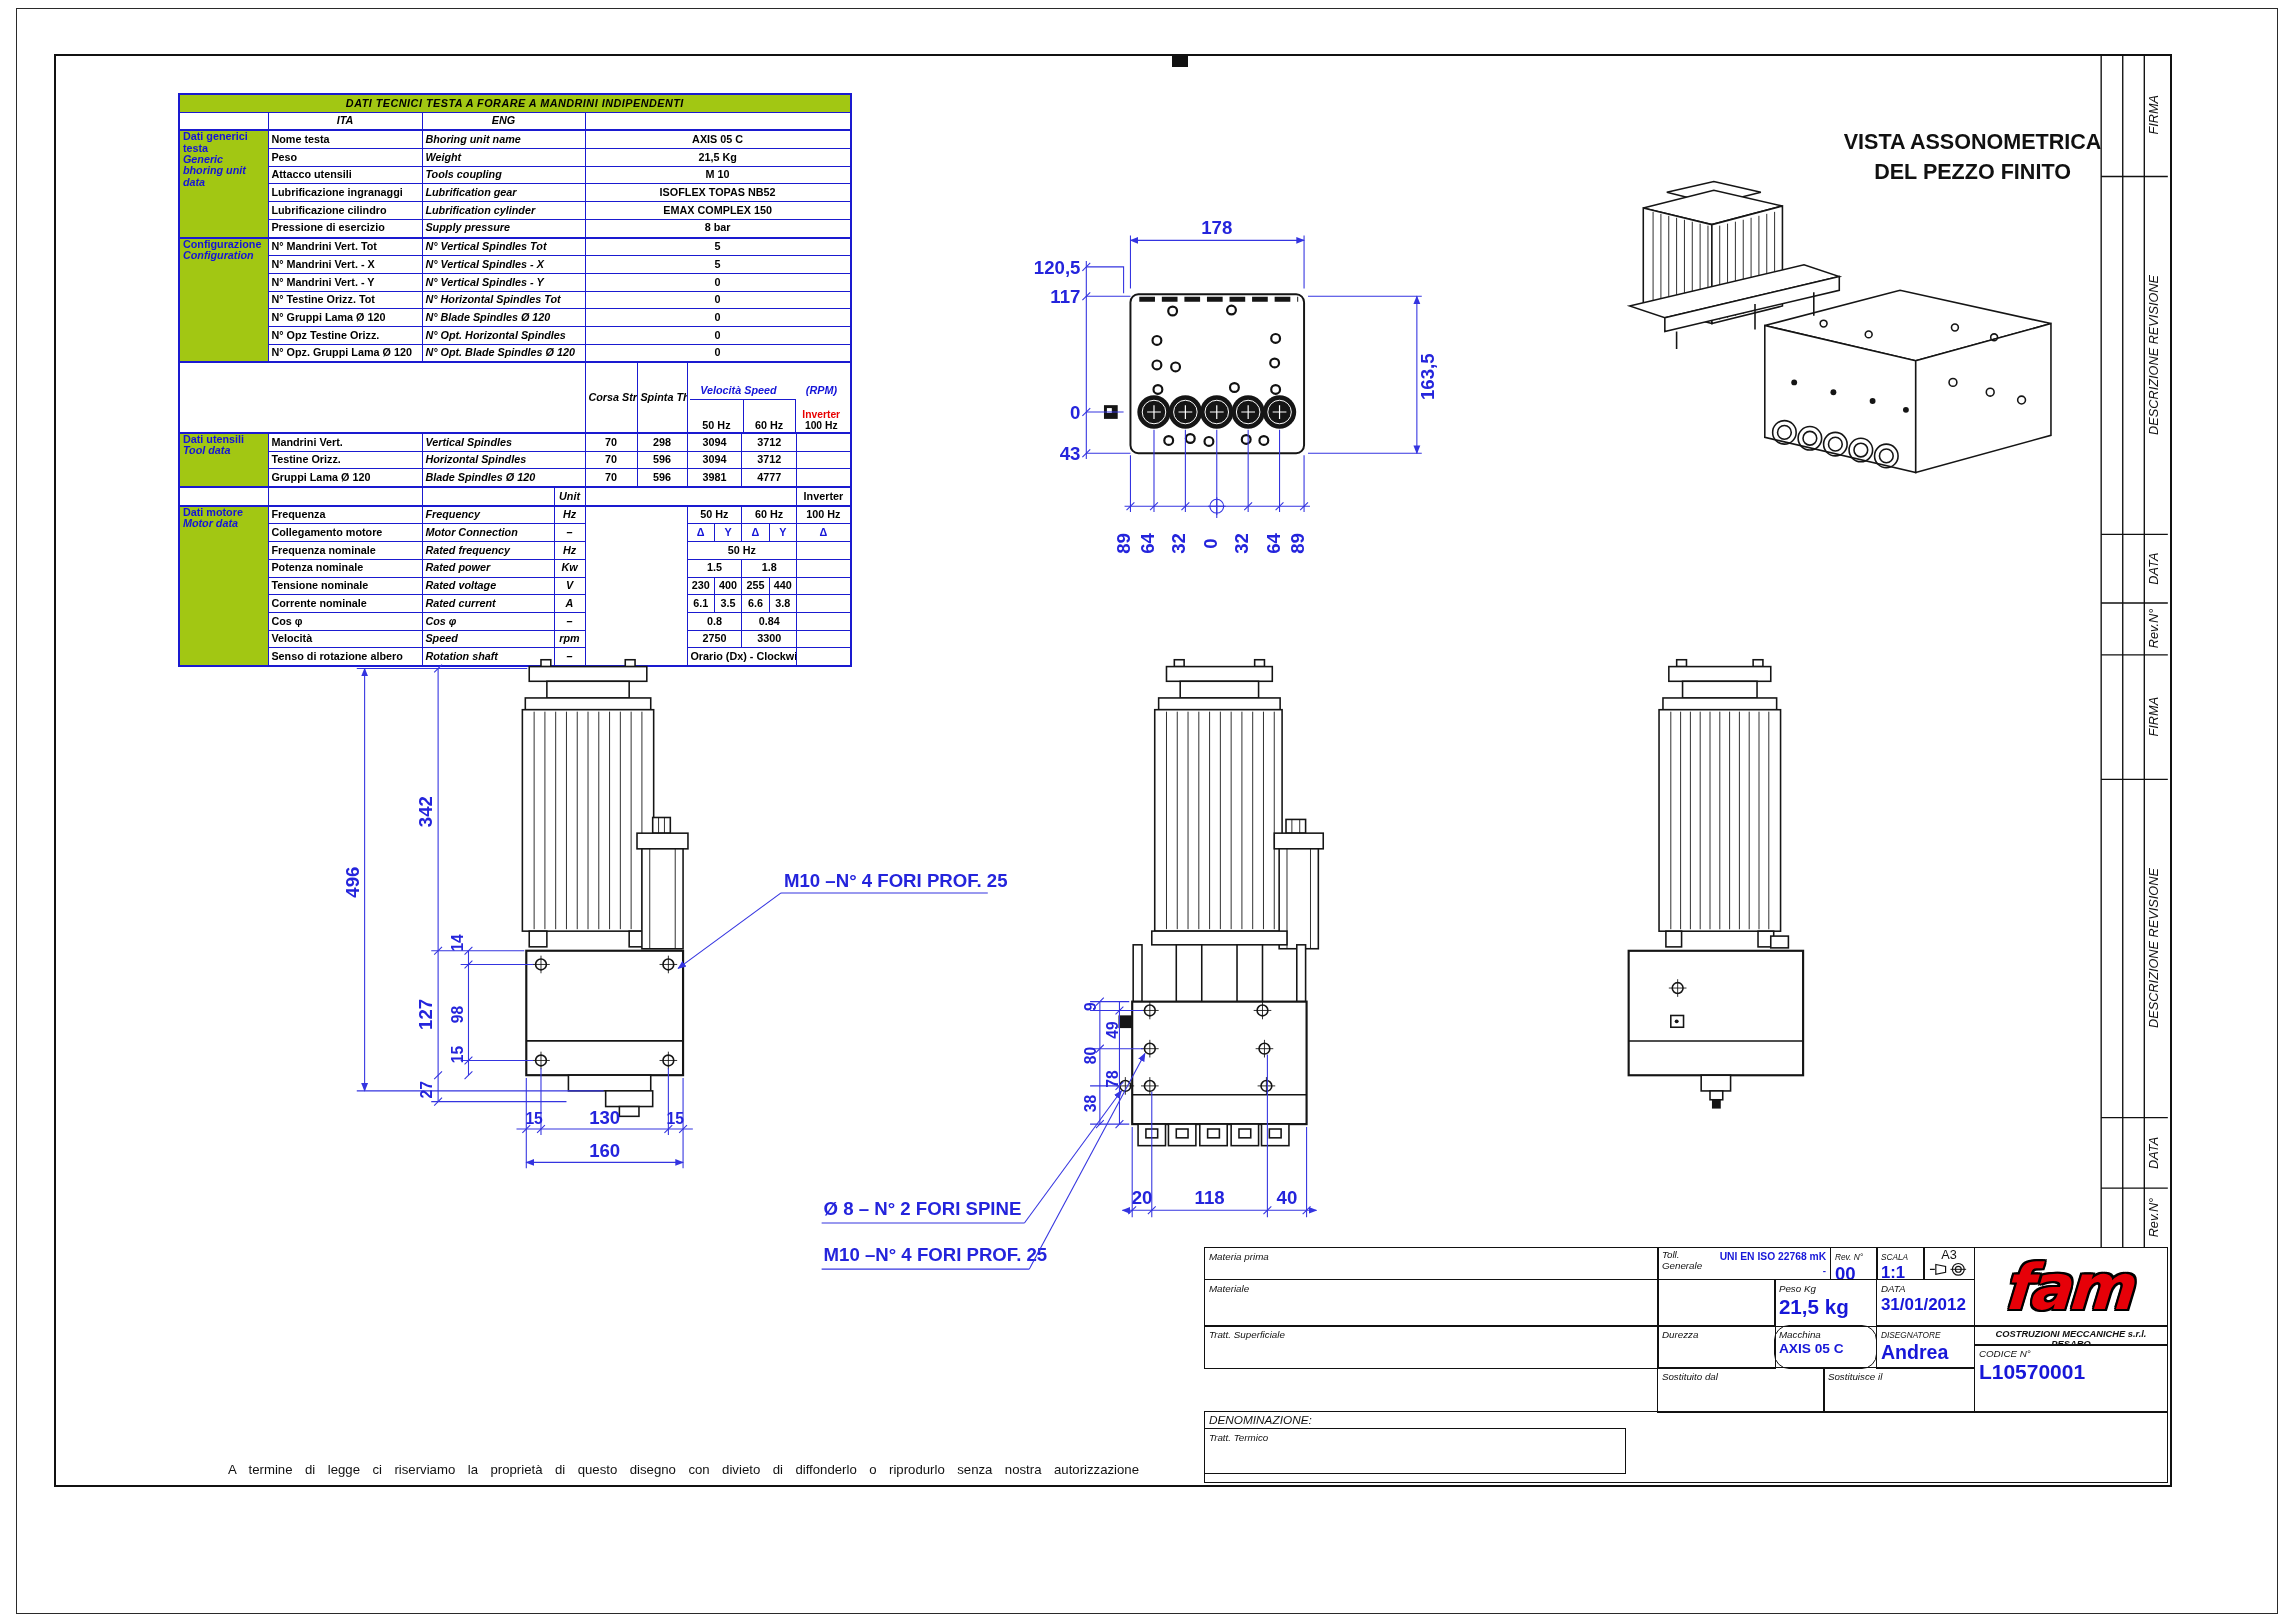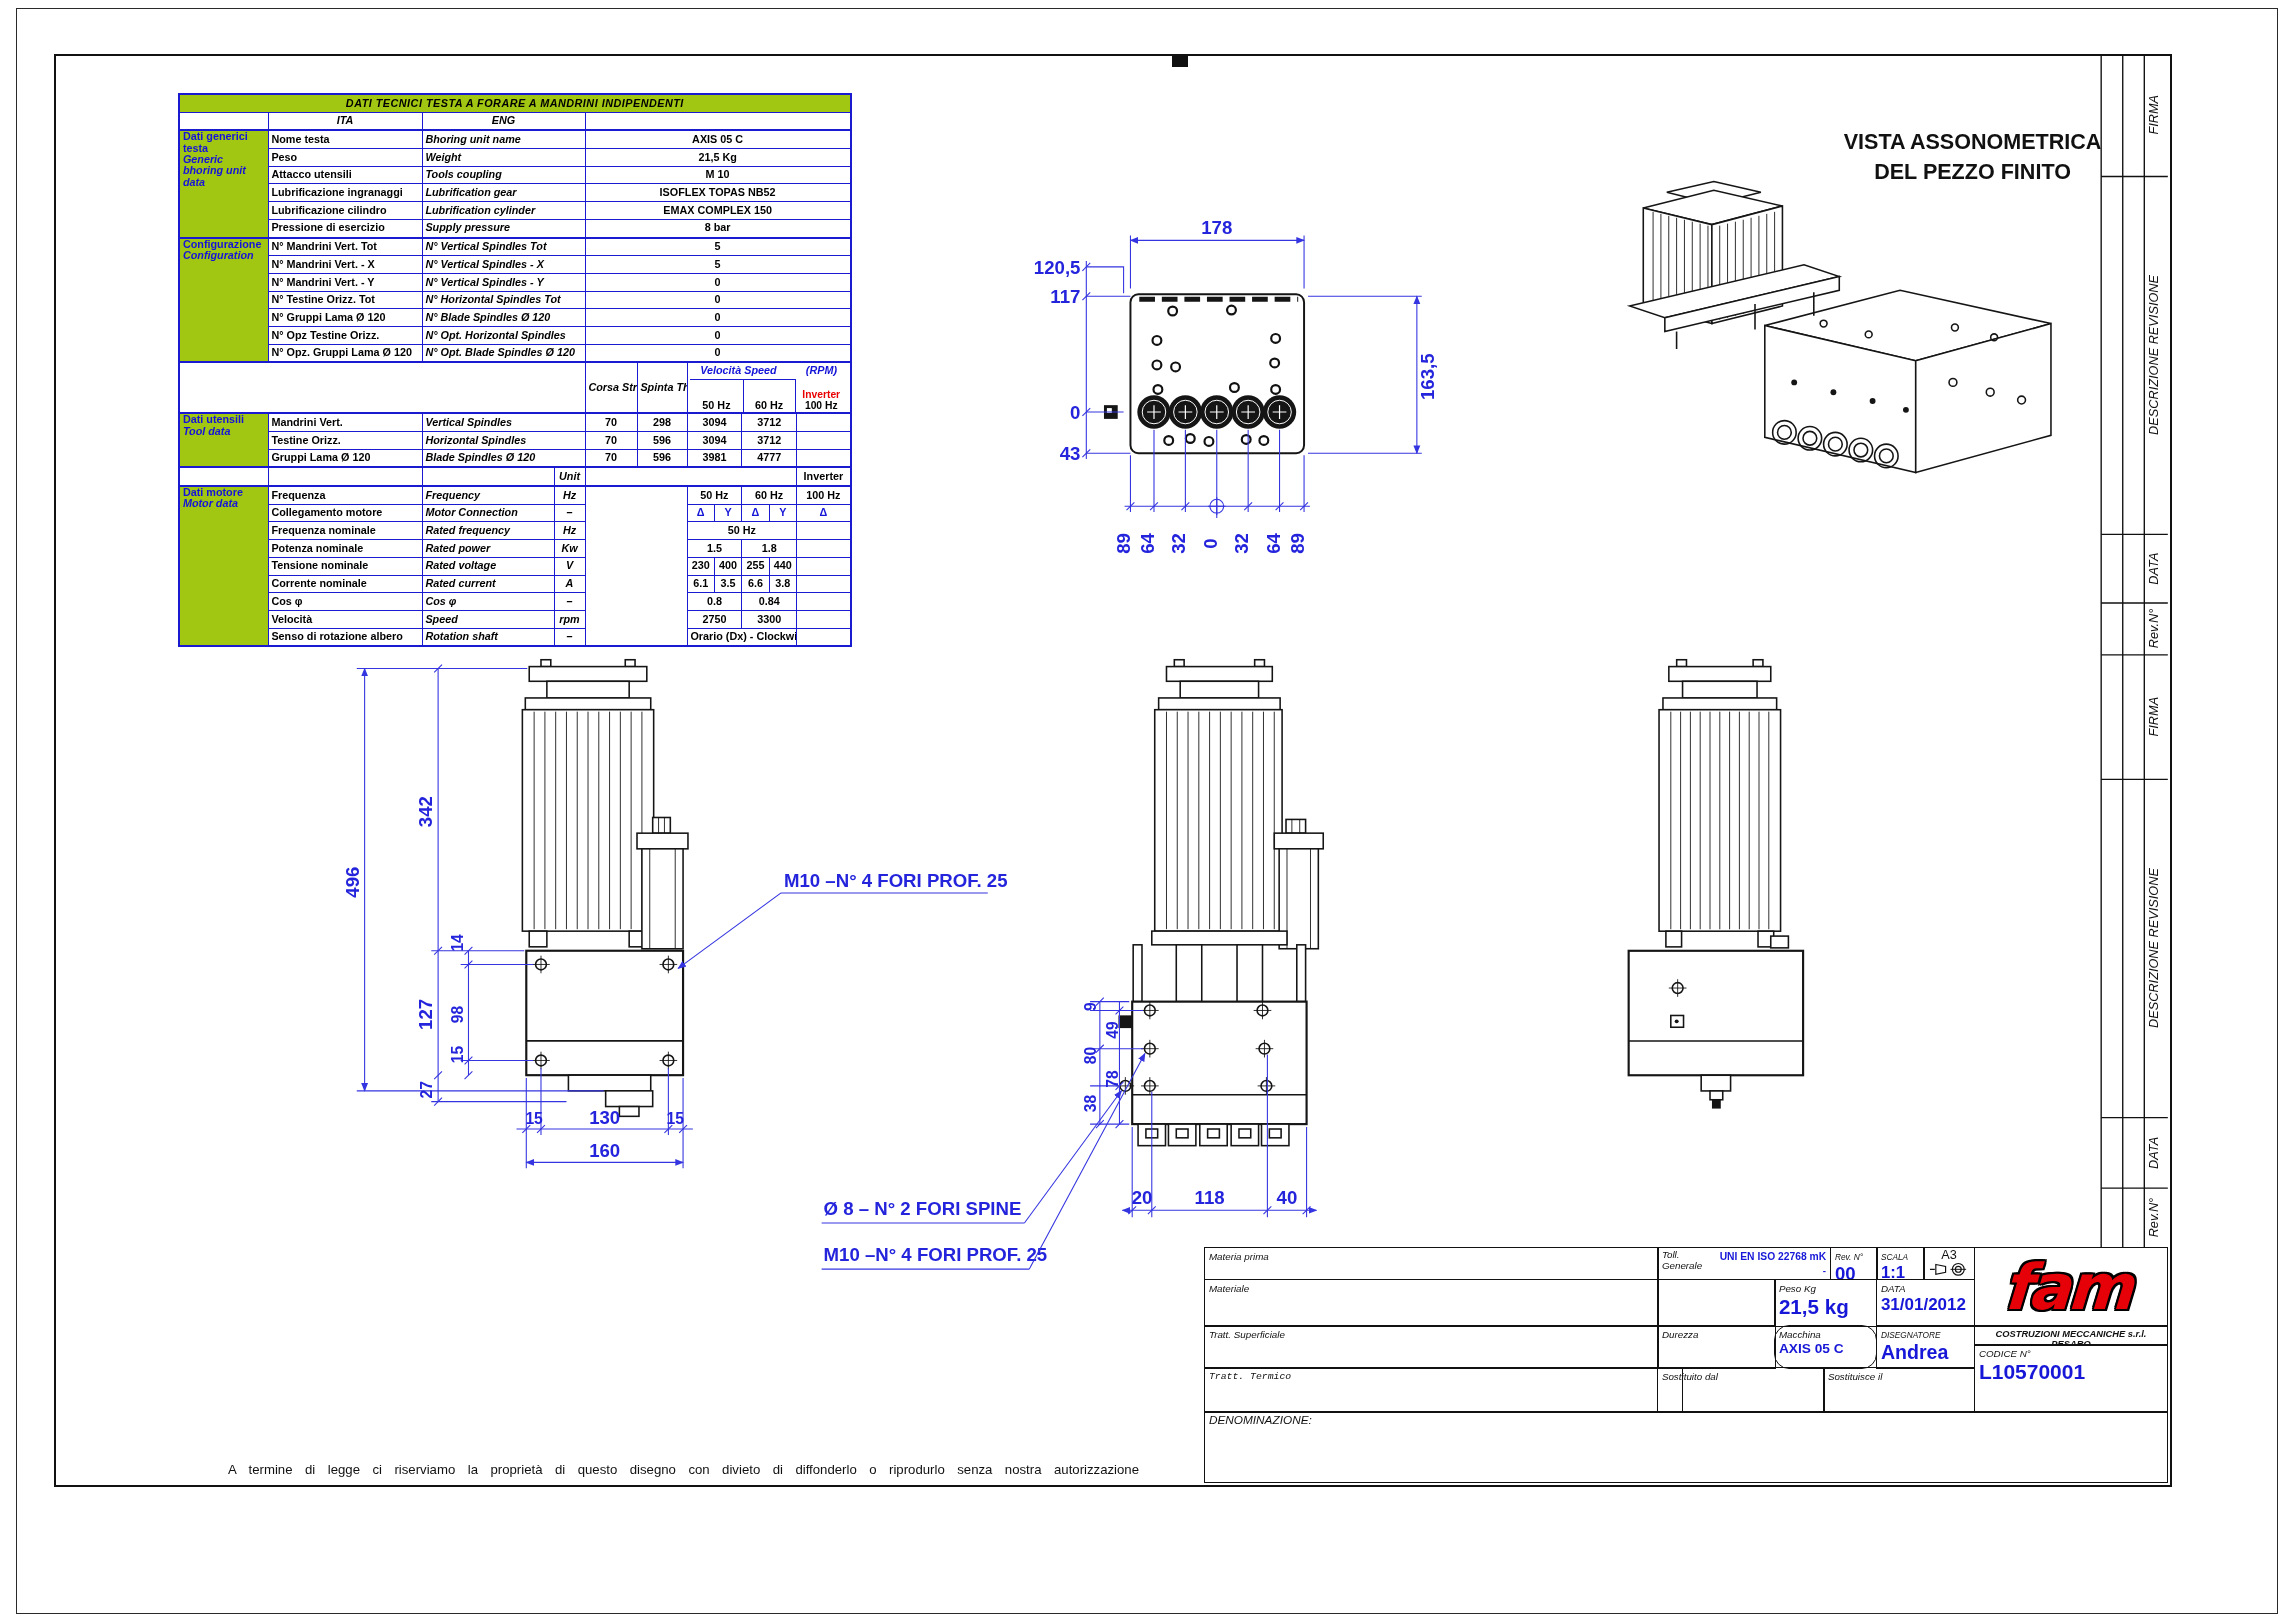--- a/index.html
+++ b/index.html
@@ -18,21 +18,21 @@
   .cat-e{color:#1414d8;font-style:italic;white-space:pre-line;}
   td.eng{color:#1414d8;font-style:italic;}
   td.val{text-align:center;}
   td.unitc{font-style:italic;text-align:center;}
   td.unith{color:#1414d8;font-style:italic;text-align:center;}
   td.redc{color:#e80000;text-align:center;}
   tr.sec td{border-top:2.5px solid #1a1ad0;}
   td.subhdr{color:#1414d8;font-style:italic;text-align:center;white-space:pre-line;vertical-align:middle;font-size:10.3px;}
   tr.throw td{height:49px;}
   td.veltd{padding:0;vertical-align:top;}
-  .vel-top{height:15.7px;display:flex;justify-content:space-between;align-items:center;padding:0 9.8px;color:#1414d8;font-style:italic;}
+  .vel-top{height:15.7px;display:flex;justify-content:space-between;align-items:center;padding:0 9.8px;color:#1414d8;font-style:italic;margin-top:20px;}
   .vel-bot{display:flex;height:33px;}
   .vb{width:55px;border-top:1.6px solid #1a1ad0;display:flex;align-items:flex-end;justify-content:center;padding-bottom:1px;box-sizing:border-box;}
   .vb2{border-left:1.6px solid #1a1ad0;}
   .vbinv{width:54px;border-left:1.6px solid #1a1ad0;display:flex;flex-direction:column;align-items:center;justify-content:flex-end;font-size:10.3px;}
   .vbinv .r{color:#e80000;}
   td.blank{background:#fff;}
 
   
   .tb{position:absolute;border:1.6px solid #111;box-sizing:border-box;font-size:11.8px;font-style:italic;color:#111;padding:1px 3.9px;overflow:hidden;}
   .tb .lab{font-size:9.8px;}
@@ -603,21 +603,21 @@
     <text class="rst" transform="translate(58,586) rotate(-90)">Rev.N°</text>
     <text class="rst" transform="translate(58,676) rotate(-90)">FIRMA</text>
     <text class="rst" transform="translate(58,912) rotate(-90)">DESCRIZIONE REVISIONE</text>
     <text class="rst" transform="translate(58,1121) rotate(-90)">DATA</text>
     <text class="rst" transform="translate(58,1187) rotate(-90)">Rev.N°</text>
   </svg>
 
   <div class="tb" style="left:1204px;top:1247px;width:455px;height:33px;"><span class="lab">Materia prima</span></div>
   <div class="tb" style="left:1204px;top:1279px;width:455px;height:48px;"><span class="lab">Materiale</span></div>
   <div class="tb" style="left:1204px;top:1325px;width:455px;height:44px;"><span class="lab">Tratt. Superficiale</span></div>
-  <div class="tb" style="left:1204px;top:1367px;width:479px;height:46px;font-family:Liberation Mono, monospace;"><span class="lab">Tratt. Termico</span></div>
+  <div class="tb" style="left:1204px;top:1428px;width:422px;height:46px;"><span class="lab">Tratt. Termico</span></div>
   <div class="tb" style="left:1657px;top:1247px;width:174px;height:33px;display:flex;gap:3.9px;">
     <span class="lab" style="white-space:pre-line;">Toll.
 Generale</span>
     <span style="flex:1;text-align:right;"><span class="tbv" style="font-size:10.3px;">UNI EN ISO 22768 mK</span><br><span class="tbv" style="font-size:9.8px;">-</span></span>
   </div>
   <div class="tb" style="left:1830px;top:1247px;width:48px;height:33px;"><span class="lab" style="font-size:8.3px;">Rev. N°</span><br><span class="tbv" style="font-size:18.6px;">00</span></div>
   <div class="tb" style="left:1876px;top:1247px;width:49px;height:33px;"><span class="lab" style="font-size:8.3px;">SCALA</span><br><span class="tbv" style="font-size:16.7px;">1:1</span></div>
   <div class="tb" style="left:1923px;top:1247px;width:52px;height:33px;text-align:center;padding:0;">
     <span style="font-style:normal;font-size:12.7px;margin-top:20px;">A3</span>
     <svg width="43" height="14.7" viewBox="0 0 44 15" style="position:static;display:block;margin:0 auto;">

